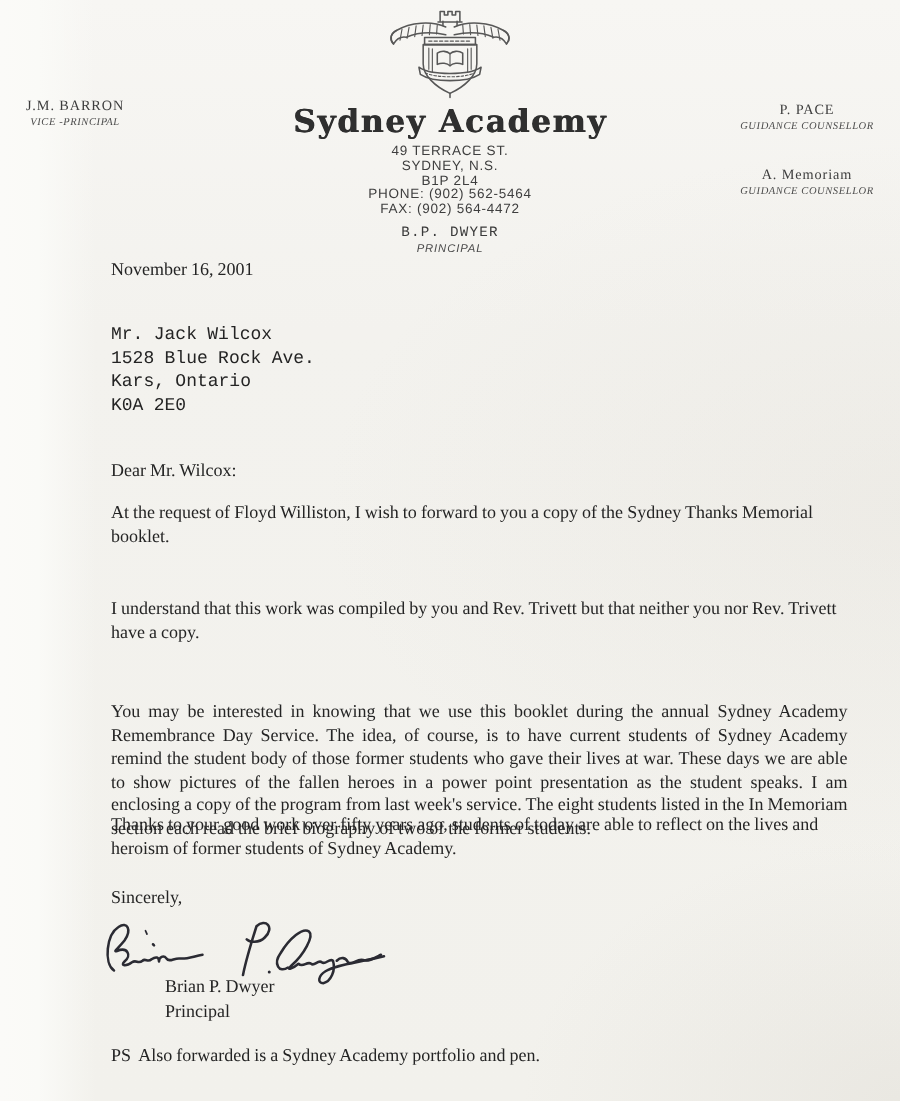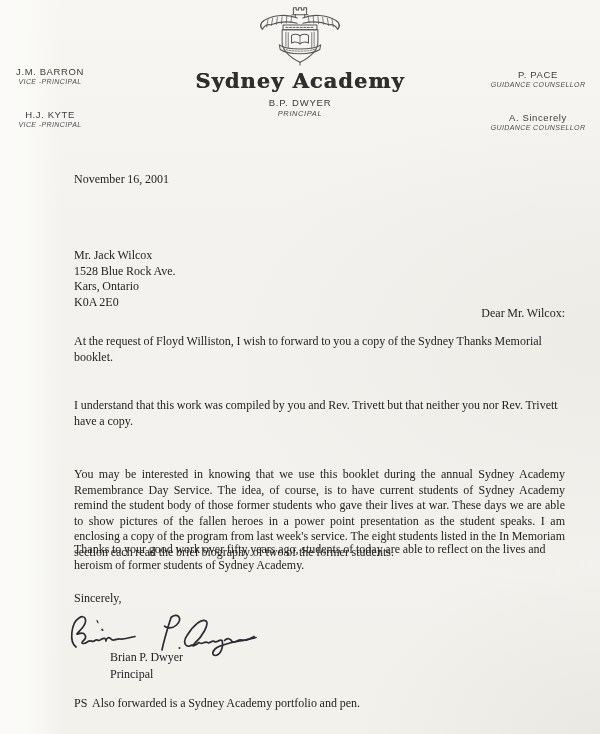--- a/index.html
+++ b/index.html
@@ -30,70 +30,66 @@
     font-weight: 700; font-size: 21px; letter-spacing: 1px;
     color: #2f2f2f; margin-top: 2px;
     text-shadow: 0.4px 0 0 #2f2f2f;
   }
   .lh-addr {
     font-family: "Liberation Sans", sans-serif;
     font-size: 9px; line-height: 9.8px; letter-spacing: 0.5px;
     color: #3e3e3e; margin-top: 3px;
   }
   .lh-principal-name {
-    font-family: Liberation Sans, sans-serif;
+    font-family: Liberation Mono, monospace;
     font-size: 9.5px; letter-spacing: 0.8px; margin-top: 4px; color: #3a3a3a; text-align: center;
   }
   .lh-principal-title {
     font-family: "Liberation Sans", sans-serif;
     font-style: italic; font-size: 7.5px; letter-spacing: 0.6px;
     margin-top: 1px; color: #4a4a4a;
   }
   .staff-col {
     position: absolute; width: 96px; text-align: center;
-    font-family: Liberation Sans, sans-serif; color: #3d3d3d;
+    font-family: Liberation Serif, serif; color: #3d3d3d;
   }
   .staff-left  { left: 2px;  top: 66px; }
   .staff-right { left: 490px; top: 69px; }
   .staff-entry + .staff-entry { margin-top: 24px; }
   .staff-name  { font-size: 9.5px; letter-spacing: 0.6px; }
   .staff-title { font-size: 7px; font-style: italic; letter-spacing: 0.4px; color: #4c4c4c; margin-top: 1px; }
 
   
   .blk {
     position: absolute; left: 74px; width: 491px;
     font-size: 12px; line-height: 15.5px; word-spacing: -0.3px;
     color: #242424;
   }
   .pre { white-space: pre-line; }
   .justify { text-align: justify; margin-top: 39px; }
   .date        { top: 172px; }
-  .recipient   { top: 248px; }
-  .salutation  { top: 306px; text-align: right; }
+  .recipient   { top: 216px; font-family: Liberation Mono, monospace; }
+  .salutation  { top: 306px; }
   .para-1      { top: 334px; }
   .para-2      { top: 398px; }
   .para-3      { top: 428px; }
   .para-4      { top: 542px; }
   .closing     { top: 591px; }
   .signature-svg { position: absolute; left: 66px; top: 609px; }
   .signer      { top: 649px; line-height: 16.5px; margin-left: 36px; }
   .postscript  { top: 696px; }
 </style>
 </head>
 <body>
 
 <div class="page">
 
   <div class="staff-col staff-left">
     <div class="staff-entry">
       <div class="staff-name">J.M. BARRON</div>
-      <div class="staff-title">VICE -PRINCIPAL</div>
-    </div>
-    <div class="staff-entry">
-      <div class="staff-name">H.J. KYTE</div>
       <div class="staff-title">VICE -PRINCIPAL</div>
     </div>
   </div>
 
   <div class="lh-center">
     <svg class="crest" width="96" height="64" viewBox="0 0 96 68" fill="none" stroke="#4a4a4a" stroke-width="1.1" stroke-linecap="round" stroke-linejoin="round" opacity="0.92">
 
       <path d="M41,13 V6 h3 v2.5 h2.5 V6 h3 v2.5 h2.5 V6 h3 v7"></path>
       <path d="M39.5,13.5 h17"></path>
       <path d="M43,13 v3 M53,13 v3"></path>
@@ -114,31 +110,38 @@
 
       <path d="M39,35.5 C42,33.5 46,34 48,36 C50,34 54,33.5 57,35.5 V43.5 C54,42 50,42.5 48,44.5 C46,42.5 42,42 39,43.5 Z"></path>
       <path d="M48,36 V44.5" stroke-width="0.8"></path>
 
       <path d="M26,45.5 C34,51.5 62,51.5 70,45.5 L69,50.5 C60,56.5 36,56.5 27,50.5 Z"></path>
       <path d="M30.5,49.5 C38,53.2 58,53.2 65.5,49.5" stroke-width="0.8" stroke-dasharray="1.8 1.4"></path>
 
       <path d="M48,64 v3"></path>
     </svg>
     <div class="school-name">Sydney Academy</div>
+    <div class="lh-addr">
+      <div>49 TERRACE ST.</div>
+      <div>SYDNEY, N.S.</div>
+      <div>B1P 2L4</div>
+      <div>PHONE: (902) 562-5464</div>
+      <div>FAX: (902) 564-4472</div>
+    </div>
     <div class="lh-principal-name">B.P. DWYER</div>
     <div class="lh-principal-title">PRINCIPAL</div>
   </div>
 
   <div class="staff-col staff-right">
     <div class="staff-entry">
       <div class="staff-name">P. PACE</div>
       <div class="staff-title">GUIDANCE COUNSELLOR</div>
     </div>
     <div class="staff-entry">
-      <div class="staff-name">A. Sincerely</div>
+      <div class="staff-name">A. Memoriam</div>
       <div class="staff-title">GUIDANCE COUNSELLOR</div>
     </div>
   </div>
 
   <div class="blk date">November 16, 2001</div>
   <div class="blk recipient pre">Mr. Jack Wilcox
 1528 Blue Rock Ave.
 Kars, Ontario
 K0A 2E0</div>
   <div class="blk salutation">Dear Mr. Wilcox:</div>

